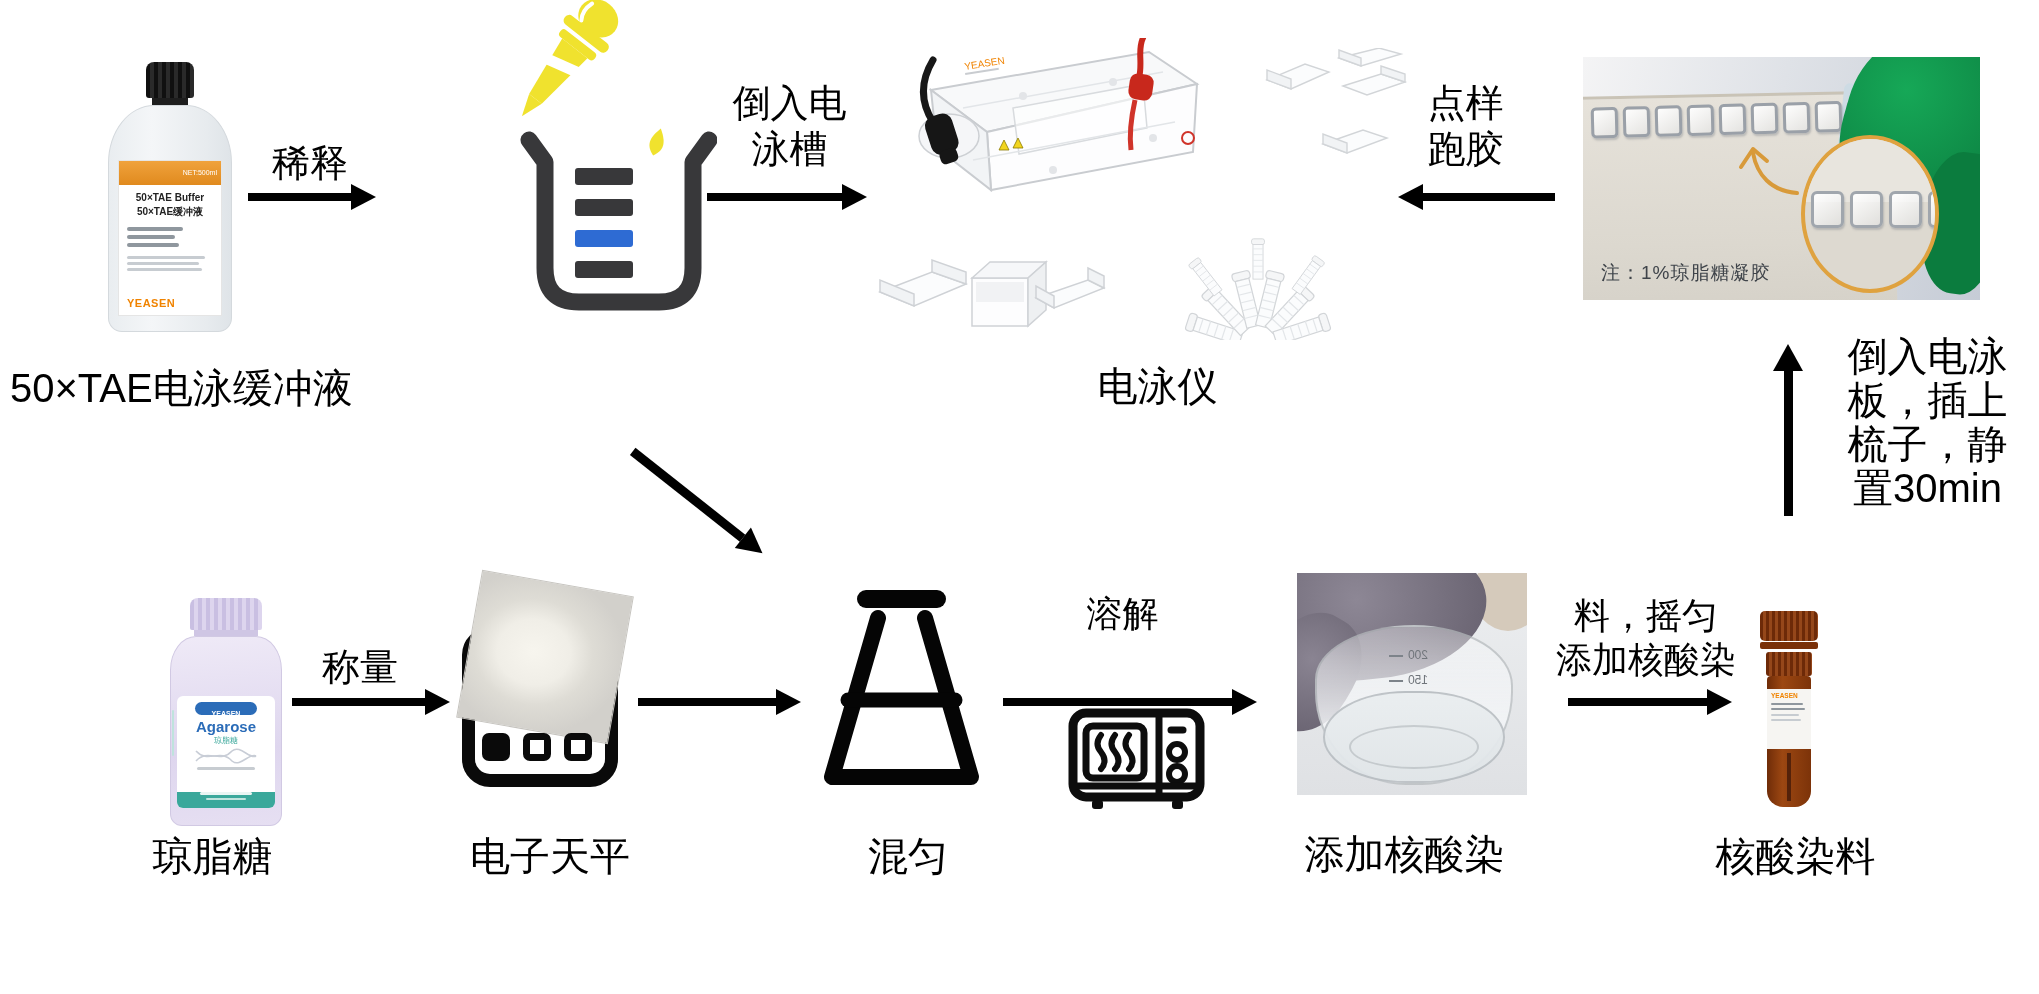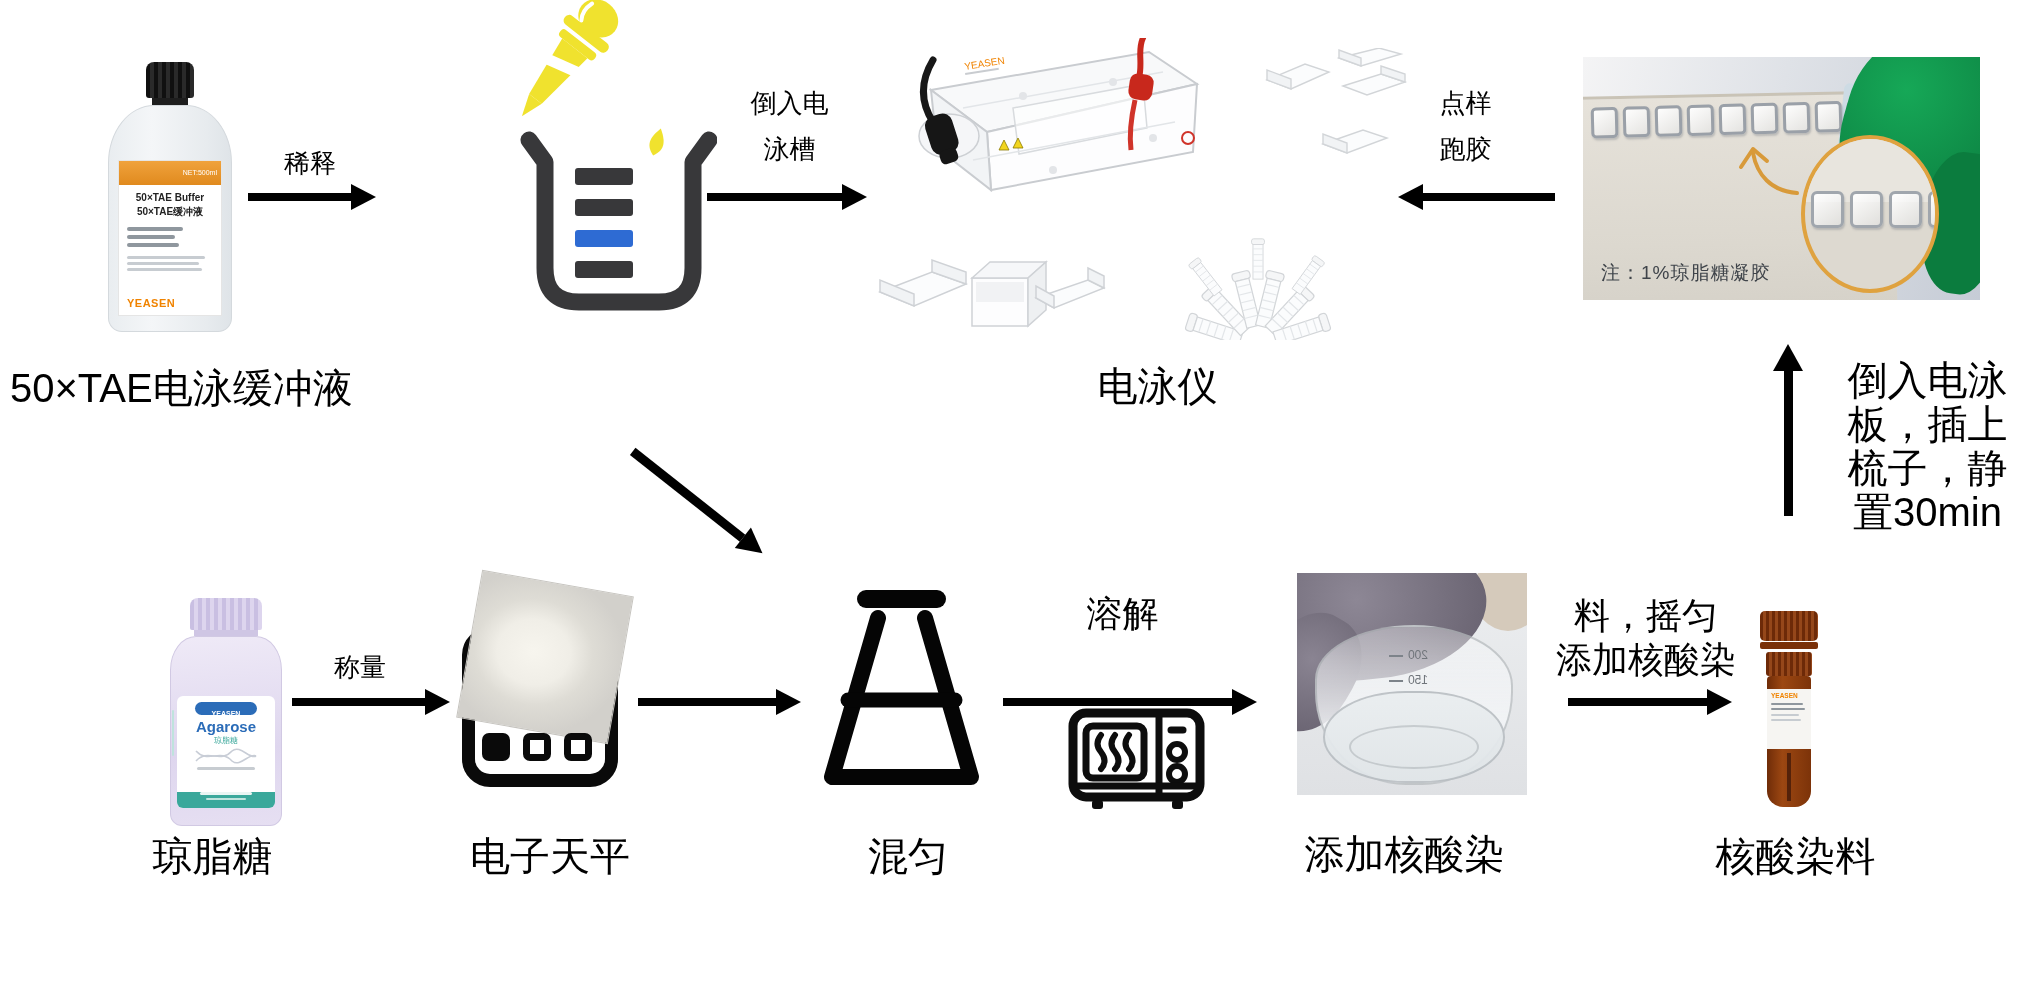--- a/index.html
+++ b/index.html
@@ -2,21 +2,21 @@
 <html><head>
 <meta charset="utf-8">
 <style>
   html,body{margin:0;padding:0;background:#fff;}
   .stage{position:relative;width:2039px;height:994px;background:#ffffff;overflow:hidden;
          font-family:"Liberation Sans","DejaVu Sans",sans-serif;color:#000;}
   .abs{position:absolute;}
   
   .caption{position:absolute;font-size:40px;line-height:1.1;text-align:center;white-space:nowrap;color:#000;}
   
-  .albl{position:absolute;font-size:26px;line-height:46px;text-align:center;white-space:nowrap;color:#000;}
+  .albl{position:absolute;font-size:38px;line-height:46px;text-align:center;white-space:nowrap;color:#000;}
   
   .arr{position:absolute;display:flex;align-items:center;}
   .sh{display:block;height:8px;background:#000;}
   .hr{display:block;width:0;height:0;border-top:13px solid transparent;border-bottom:13px solid transparent;border-left:25px solid #000;}
   .hl{display:block;width:0;height:0;border-top:13px solid transparent;border-bottom:13px solid transparent;border-right:25px solid #000;}
   .hu{position:absolute;width:0;height:0;border-left:15px solid transparent;border-right:15px solid transparent;border-bottom:27px solid #000;}
   
   .tbar{height:4px;background:#8f979e;border-radius:2px;margin:4px 8px;}
   .tbar.lt{background:#c7ccd1;height:3px;margin:3px 8px;}
   
@@ -202,21 +202,21 @@
           <span class="gwell"></span>
           <span class="gwell"></span>
           <span class="gwell"></span>
       </div>
     </div>
     <div class="abs" style="left:18px;bottom:14px;font-size:19px;color:#3f444a;letter-spacing:1px;z-index:6;">注：1%琼脂糖凝胶</div>
   </div>
 
   <i class="hu" style="left:1773px;top:344px;"></i>
   <div class="abs" style="left:1784px;top:368px;width:9px;height:148px;background:#000;"></div>
-  <div class="abs" style="left:1816px;top:358px;width:223px;font-size:40px;line-height:44px;text-align:center;">
+  <div class="abs" style="left:1816px;top:334px;width:223px;font-size:40px;line-height:44px;text-align:center;">
     <div>倒入电泳</div>
     <div>板，插上</div>
     <div>梳子，静</div>
     <div>置30min</div>
   </div>
 
   <div class="arr" style="left:633px;top:438px;transform:rotate(38.3deg);transform-origin:0 50%;">
     <i class="sh" style="width:140px;height:9px;"></i>
       <i class="hr"></i>
   </div>

